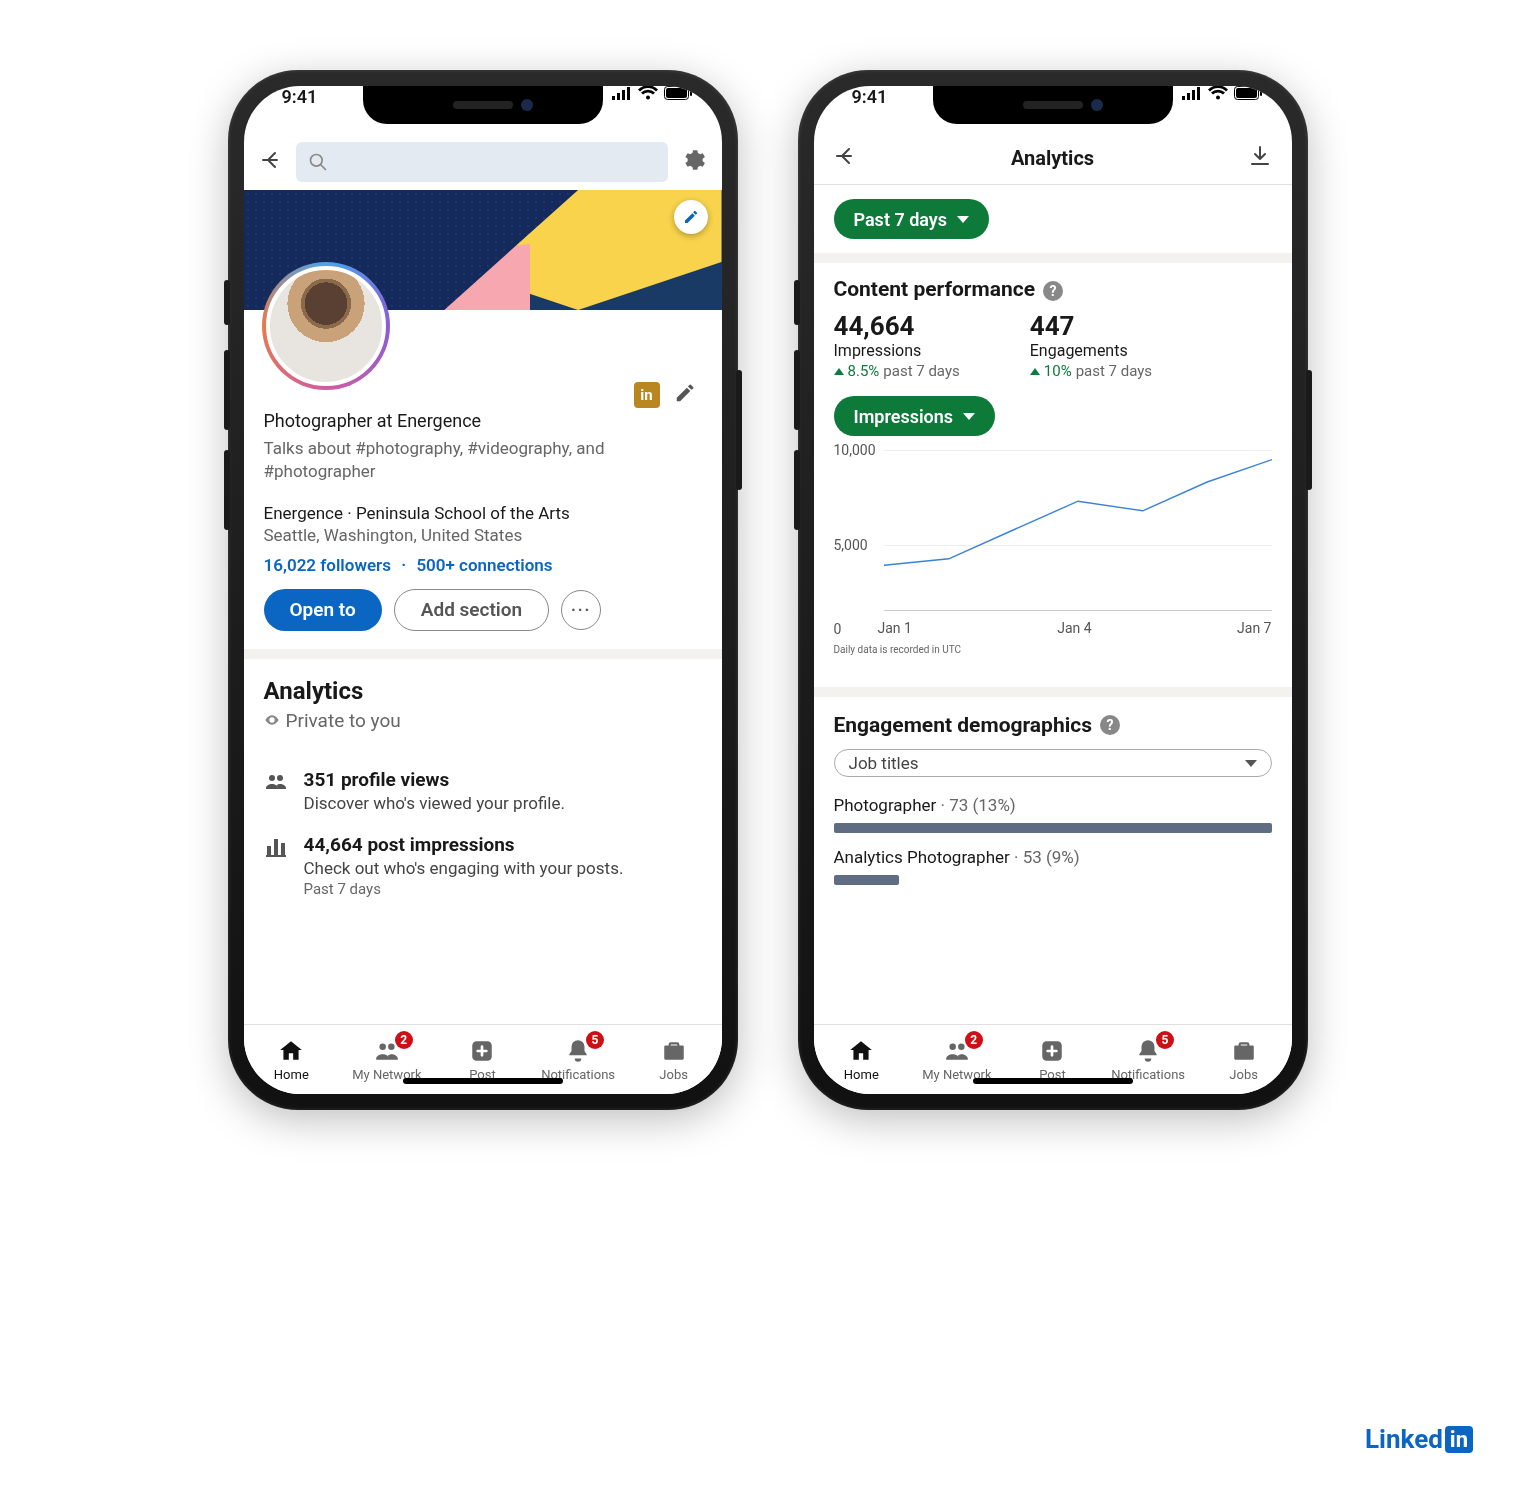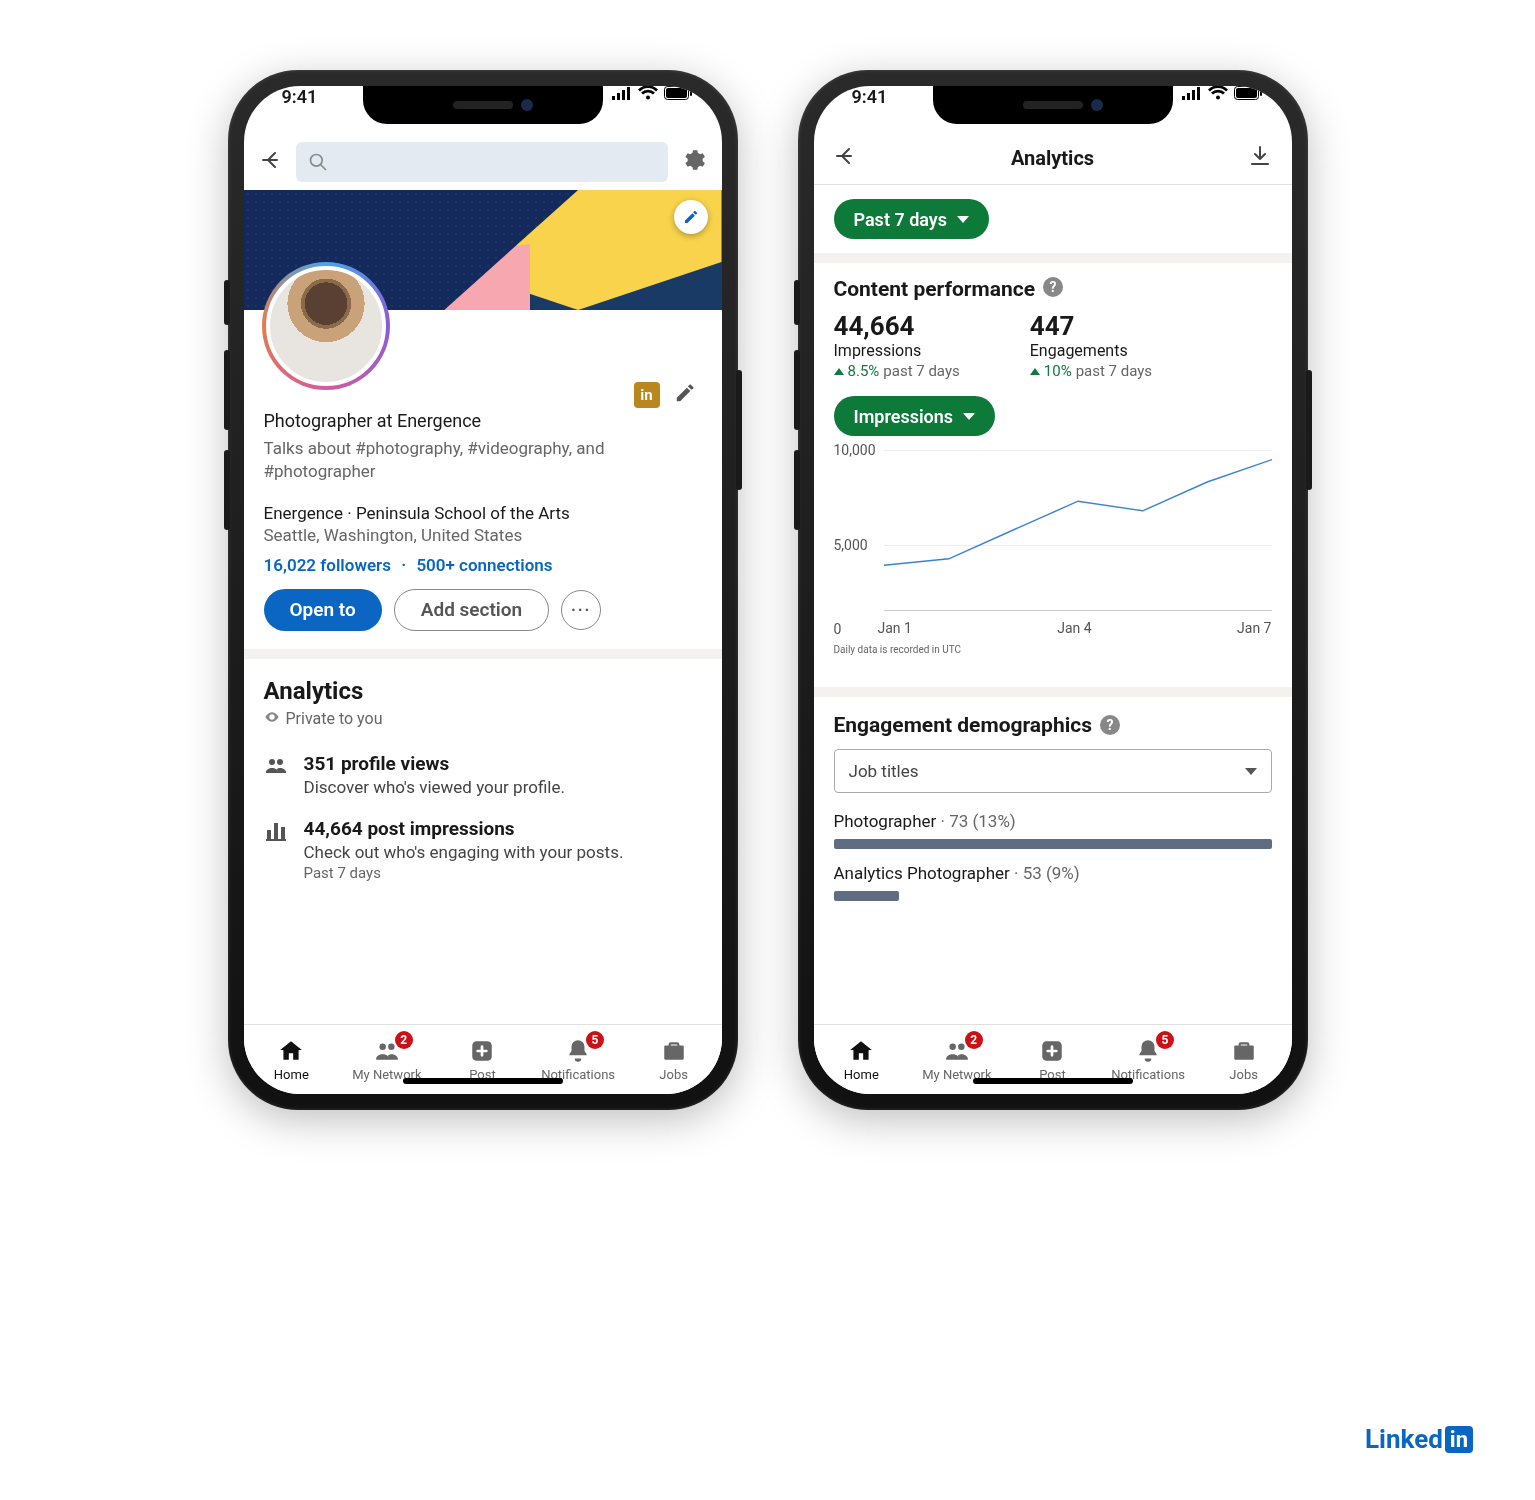--- a/index.html
+++ b/index.html
@@ -78,49 +78,49 @@
   .loc{color:var(--muted);font-size:17px;margin:2px 0 10px}
   .follow{color:var(--link);font-size:17px;font-weight:600;margin:6px 0 14px}
   .follow .sep{color:var(--link);margin:0 6px}
   .cta-row{display:flex;gap:12px;align-items:center}
   .pill{height:42px;border-radius:24px;font-size:19px;font-weight:600;display:flex;align-items:center;justify-content:center;padding:0 26px;white-space:nowrap}
   .pill-primary{background:var(--link);color:#fff}
   .pill-outline{background:#fff;border:1.5px solid #888;color:#555}
   .dots-btn{width:40px;height:40px;border-radius:50%;border:1.5px solid #888;display:flex;align-items:center;justify-content:center;color:#555;font-weight:700;letter-spacing:2px}
   .divider{height:10px;background:var(--grey-bg);margin:18px -20px}
   .section-title{font-size:24px;font-weight:700;margin:4px 0}
-  .private{color:var(--muted);font-size:16px;display:flex;gap:6px;margin-bottom:14px}
+  .private{color:var(--muted);font-size:19px;display:flex;align-items:center;gap:6px;margin-bottom:26px}
   .stat-row{display:flex;gap:14px;padding:10px 0}
   .stat-icon{width:26px;color:#555;flex-shrink:0;padding-top:2px}
   .stat-label{font-size:19px;font-weight:700}
   .stat-sub{font-size:17px;color:#444;margin-top:2px}
   .stat-meta{font-size:15px;color:var(--muted);margin-top:2px}
   
   .a-top{display:flex;align-items:center;justify-content:space-between;padding:10px 20px 12px;border-bottom:1px solid var(--border)}
   .a-title{font-size:20px;font-weight:700}
   .green-pill{background:var(--green-pill);color:#fff;border-radius:22px;height:40px;padding:0 20px;display:inline-flex;align-items:center;gap:10px;font-size:18px;font-weight:600}
   .tri{width:0;height:0;border-left:6px solid transparent;border-right:6px solid transparent;border-top:7px solid currentColor}
   .a-body{padding:16px 20px}
   .thin-div{height:10px;background:var(--grey-bg);margin:14px -20px}
-  .perf-title{font-size:21px;font-weight:700;display:flex;align-items:flex-start;gap:8px;margin:6px 0 10px}
+  .perf-title{font-size:21px;font-weight:700;display:flex;align-items:flex-end;gap:8px;margin:6px 0 10px}
   .help{width:20px;height:20px;border-radius:50%;background:#888;color:#fff;font-size:14px;display:inline-flex;align-items:center;justify-content:center;font-weight:700}
   .metrics{display:flex;gap:70px;margin-bottom:16px}
   .metric-val{font-size:26px;font-weight:700}
   .metric-lbl{font-size:16px}
   .delta{color:var(--green);font-size:15px;display:flex;align-items:center;gap:4px;margin-top:2px}
   .delta .up{width:0;height:0;border-left:5px solid transparent;border-right:5px solid transparent;border-bottom:7px solid var(--green)}
   .delta .muted{color:var(--muted)}
   .chart{position:relative;height:190px;margin:14px 0 4px;padding-left:50px}
   .chart .ylab{position:absolute;left:0;font-size:14px;color:#555;transform:translateY(-50%)}
   .chart .grid{position:absolute;left:50px;right:0;border-top:1px solid #eee}
   .chart svg{position:absolute;left:50px;right:0;top:0;bottom:30px;width:calc(100% - 50px);height:160px}
   .xlabels{display:flex;justify-content:space-between;font-size:14px;color:#555;margin-top:-24px;padding-left:44px}
   .utc{color:var(--muted);font-size:10px;margin-top:8px}
   .demotitle{font-size:21px;font-weight:700;display:flex;align-items:center;gap:8px;margin:8px 0 12px}
-  .dropdown{border:1.5px solid #aaa;border-radius:4px;height:44px;display:flex;align-items:center;justify-content:space-between;padding:0 14px;font-size:17px;color:#444;margin-bottom:18px}
+  .dropdown{border:1.5px solid #aaa;border-radius:18px;height:28px;display:flex;align-items:center;justify-content:space-between;padding:0 14px;font-size:17px;color:#444;margin-bottom:18px}
   .bar-row{margin:8px 0 14px}
   .bar-label{font-size:17px}
   .bar-label .meta{color:var(--muted)}
   .bar-track{height:10px;background:transparent;margin-top:8px;position:relative}
   .bar-fill{height:100%;background:var(--slate);border-radius:2px}
   
   .nav{height:70px;border-top:1px solid var(--border);display:flex;background:#fff;position:absolute;bottom:0;left:0;right:0;z-index:30}
   .nav-item{flex:1;display:flex;flex-direction:column;align-items:center;justify-content:center;gap:3px;font-size:13px;color:#666;position:relative}
   .nav-item.active{color:#111}
   .nav-item svg{width:26px;height:26px}

